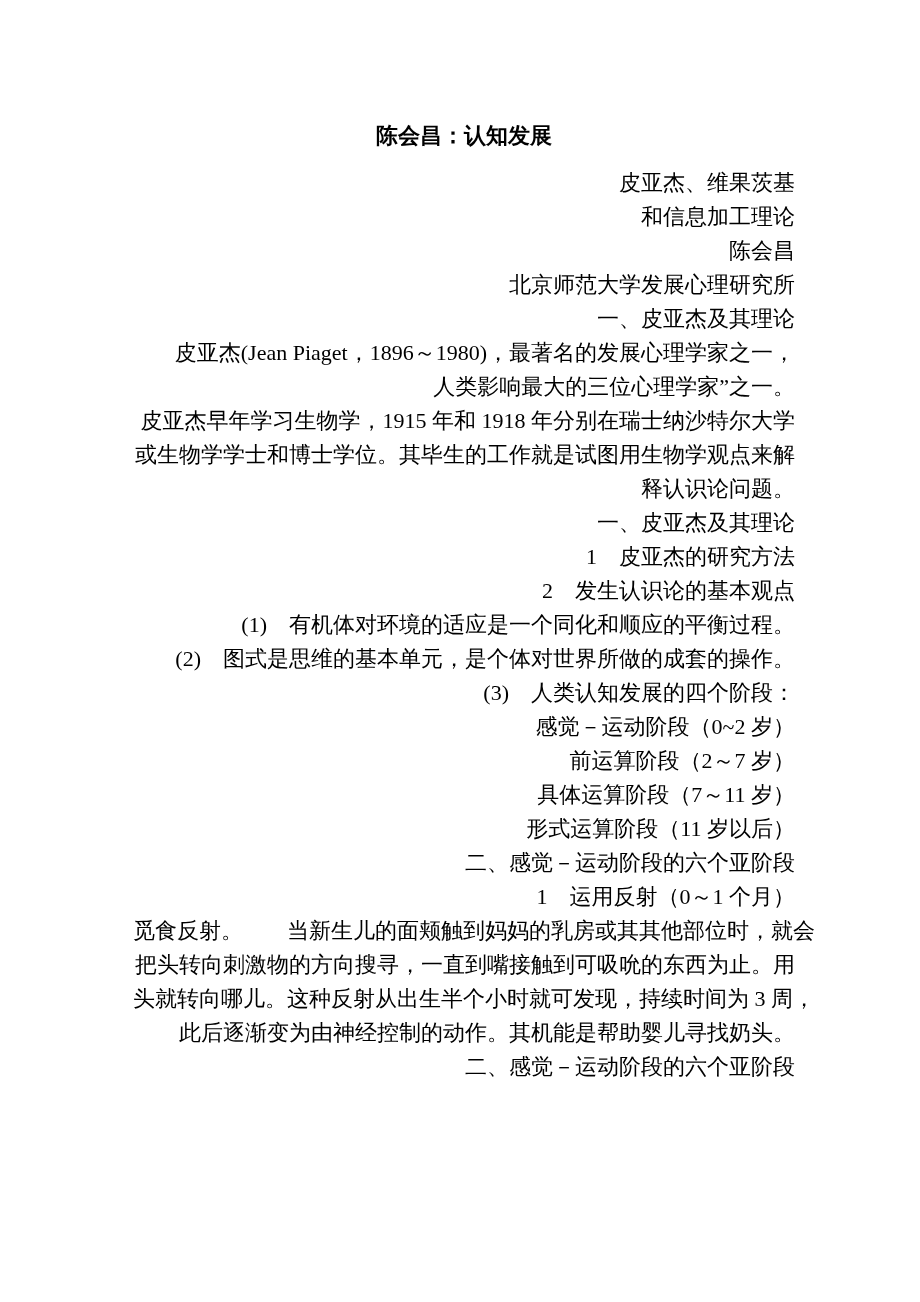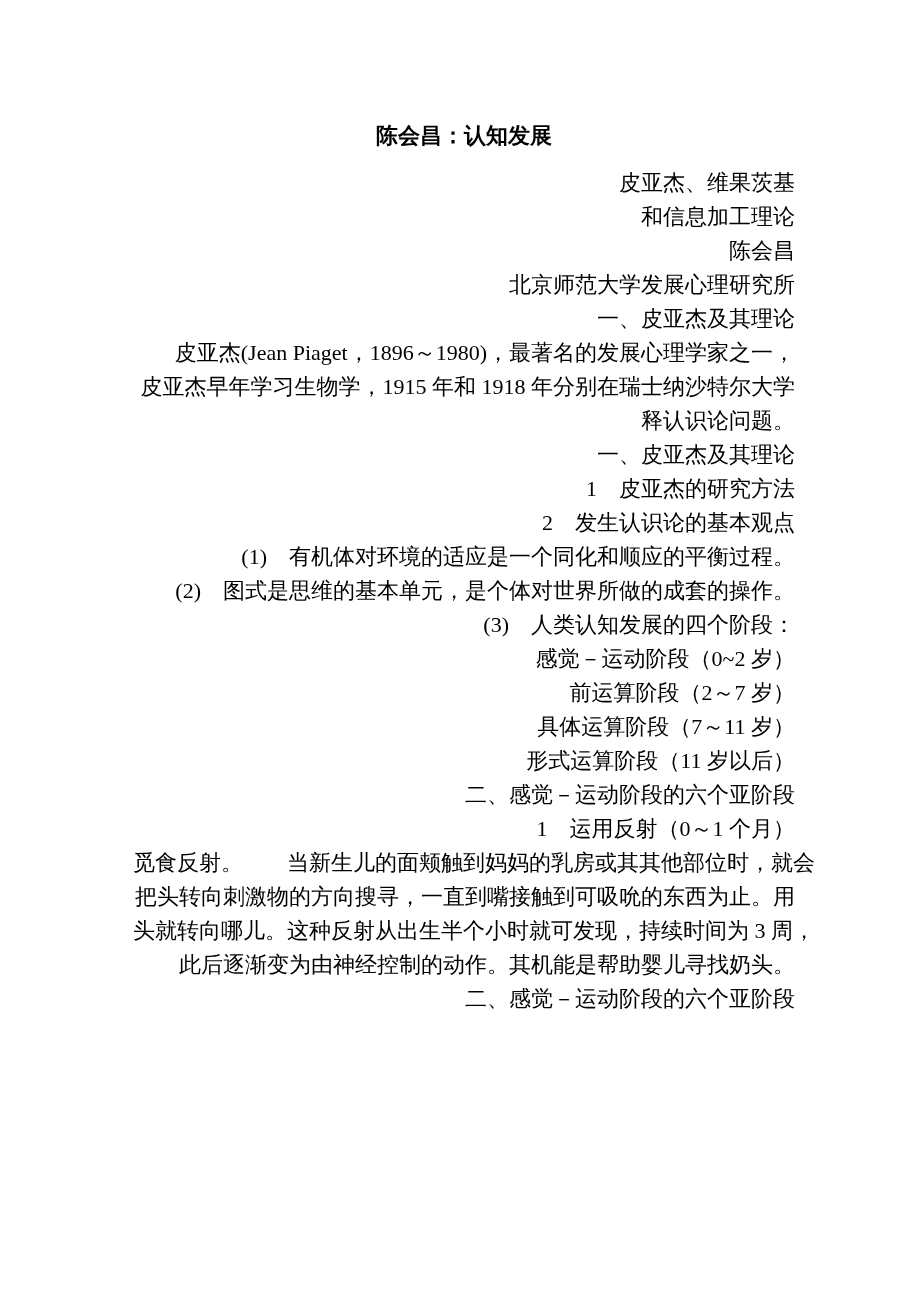--- a/index.html
+++ b/index.html
@@ -50,21 +50,23 @@
 <div class="page">
   <div class="content">
     <div class="doc-title">陈会昌：认知发展</div>
     <div class="doc-body">
         <div class="line">皮亚杰、维果茨基</div>
         <div class="line">和信息加工理论</div>
         <div class="line">陈会昌</div>
         <div class="line">北京师范大学发展心理研究所</div>
         <div class="line">一、皮亚杰及其理论</div>
         <div class="line">皮亚杰(Jean Piaget，1896～1980)，最著名的发展心理学家之一，</div>
+        <div class="line">人类影响最大的三位心理学家”之一。</div>
         <div class="line">皮亚杰早年学习生物学，1915 年和 1918 年分别在瑞士纳沙特尔大学</div>
+        <div class="line">或生物学学士和博士学位。其毕生的工作就是试图用生物学观点来解</div>
         <div class="line">释认识论问题。</div>
         <div class="line">一、皮亚杰及其理论</div>
         <div class="line">1　皮亚杰的研究方法</div>
         <div class="line">2　发生认识论的基本观点</div>
         <div class="line">(1)　有机体对环境的适应是一个同化和顺应的平衡过程。</div>
         <div class="line">(2)　图式是思维的基本单元，是个体对世界所做的成套的操作。</div>
         <div class="line">(3)　人类认知发展的四个阶段：</div>
         <div class="line">感觉－运动阶段（0~2 岁）</div>
         <div class="line">前运算阶段（2～7 岁）</div>
         <div class="line">具体运算阶段（7～11 岁）</div>

